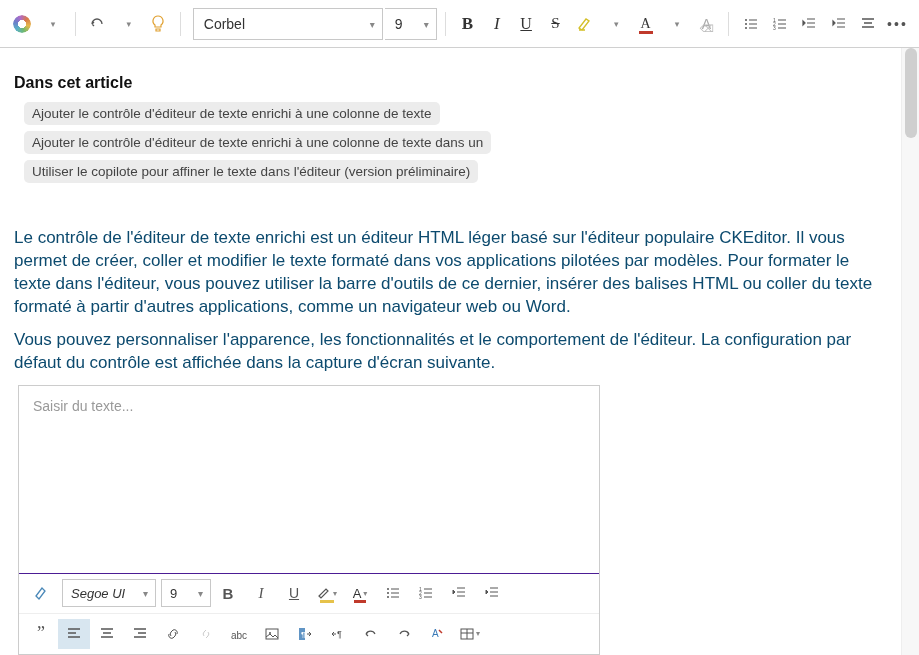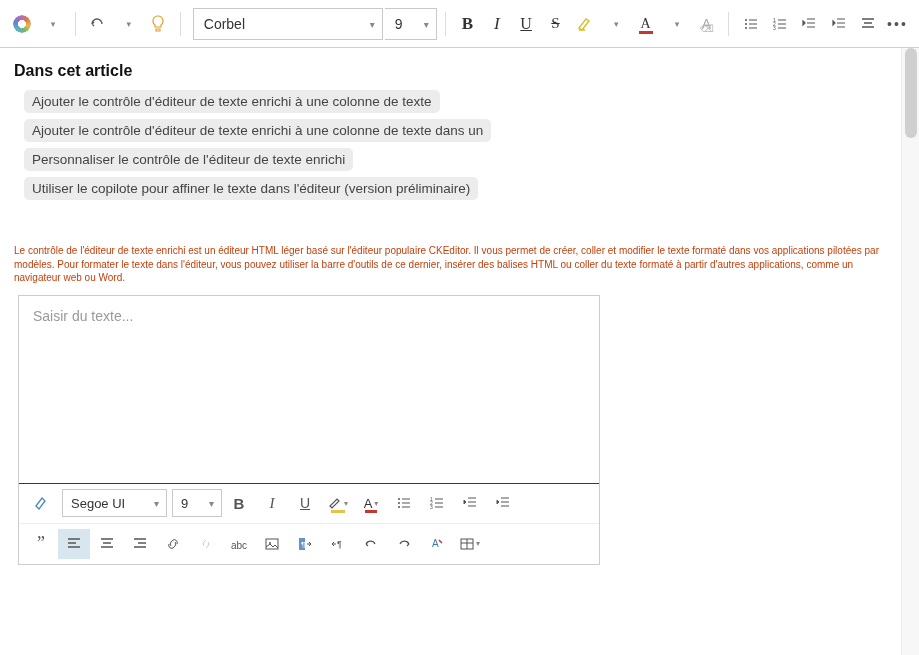--- a/index.html
+++ b/index.html
@@ -59,37 +59,38 @@
 
   
   .article {
     padding: 14px 14px 10px 14px;
   }
   .section-heading {
     font-weight: 700;
     font-size: 16px;
     margin-bottom: 10px;
     color: #111;
+    margin-top: 12px;
   }
   .toc { margin-left: 10px; }
   .toc-item {
     display: inline-block;
     background: #ececec;
     color: #444;
     font-size: 13.5px;
     padding: 4px 8px;
     margin-bottom: 6px;
     border-radius: 5px;
     cursor: pointer;
   }
   .toc-row { display: block; }
   .body-p {
-    font-size: 10px;
+    font-size: 17px;
     line-height: 1.35;
-    color: #c2410c;
+    color: #0c4a6e;
     margin-top: 38px;
     margin-bottom: 10px;
     max-width: 870px;
   }
   .body-p + .body-p { margin-top: 8px; }
 
   
   .embedded-editor {
     border: 1px solid #ccc;
     width: 582px;
@@ -119,21 +120,21 @@
     color: #555; font-size: 14px;
     position: relative;
   }
   .emb-btn.active { background: #d8e6f0; }
   .emb-btn .mini-caret { font-size: 8px; color: #888; margin-left: 2px; }
   .emb-select {
     height: 28px; border: 1px solid #c8c8c8; background: #fff;
     padding: 0 22px 0 8px; font-size: 13px; color: #333;
     appearance: none;
   }
-  .emb-font { width: 105px; margin-left: 4px; }
+  .emb-font { width: 94px; margin-left: 4px; font-style: italic; }
   .emb-size { width: 50px; margin-left: 4px; }
   .emb-bold { font-weight: 700; font-size: 15px; }
   .emb-italic { font-style: italic; font-family: Georgia,serif; font-size: 15px; }
   .emb-under { text-decoration: underline; font-size: 14px; }
   .pencil-color::after {
     content:""; position:absolute; bottom:5px; left:9px; width:14px; height:3px; background:#e6c24a;
   }
   .a-color { color:#333; }
   .a-color::after {
     content:""; position:absolute; bottom:5px; left:10px; width:12px; height:3px; background:#c0392b;
@@ -241,25 +242,25 @@
         </svg>
   </button>
   <button class="tb-btn more-icon">•••</button>
 </div>
 
 <div class="article">
   <div class="section-heading">Dans cet article</div>
   <div class="toc">
     <div class="toc-row"><span class="toc-item">Ajouter le contrôle d'éditeur de texte enrichi à une colonne de texte</span></div>
     <div class="toc-row"><span class="toc-item">Ajouter le contrôle d'éditeur de texte enrichi à une colonne de texte dans un</span></div>
-    <div class="toc-row"><span class="toc-item">Personnaliser le contrôle de l'éditeur de texte enrichi</span></div>
     <div class="toc-row"><span class="toc-item">Utiliser le copilote pour affiner le texte dans l'éditeur (version préliminaire)</span></div>
   </div>
 
   <p class="body-p">Le contrôle de l'éditeur de texte enrichi est un éditeur HTML léger basé sur l'éditeur populaire CKEditor. Il vous permet de créer, coller et modifier le texte formaté dans vos applications pilotées par modèles. Pour formater le texte dans l'éditeur, vous pouvez utiliser la barre d'outils de ce dernier, insérer des balises HTML ou coller du texte formaté à partir d'autres applications, comme un navigateur web ou Word.</p>
+  <p class="body-p">Vous pouvez personnaliser l'apparence, les fonctionnalités et le comportement de l'éditeur. La configuration par défaut du contrôle est affichée dans la capture d'écran suivante.</p>
 
   <div class="embedded-editor">
     <div class="emb-input-area">
       <span>Saisir du texte...</span>
     </div>
     <div class="emb-toolbar">
       <button class="emb-btn">
         <svg width="16" height="16" viewBox="0 0 16 16">
               <path d="M3 11l3 3 6-8-3-3-6 8z" fill="none" stroke="#4a88b8" stroke-width="1.3"></path>
             </svg>

